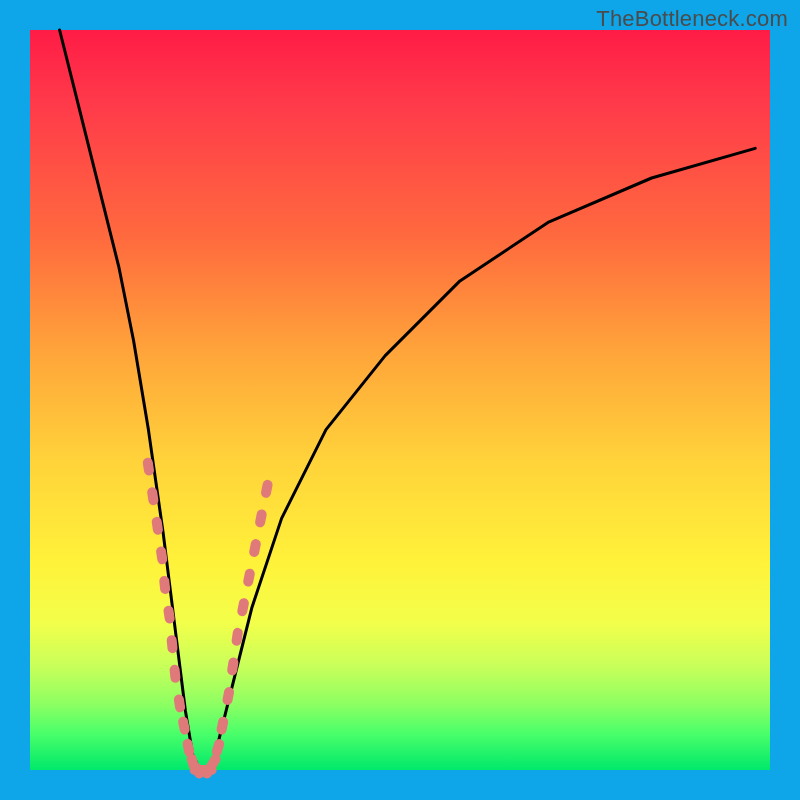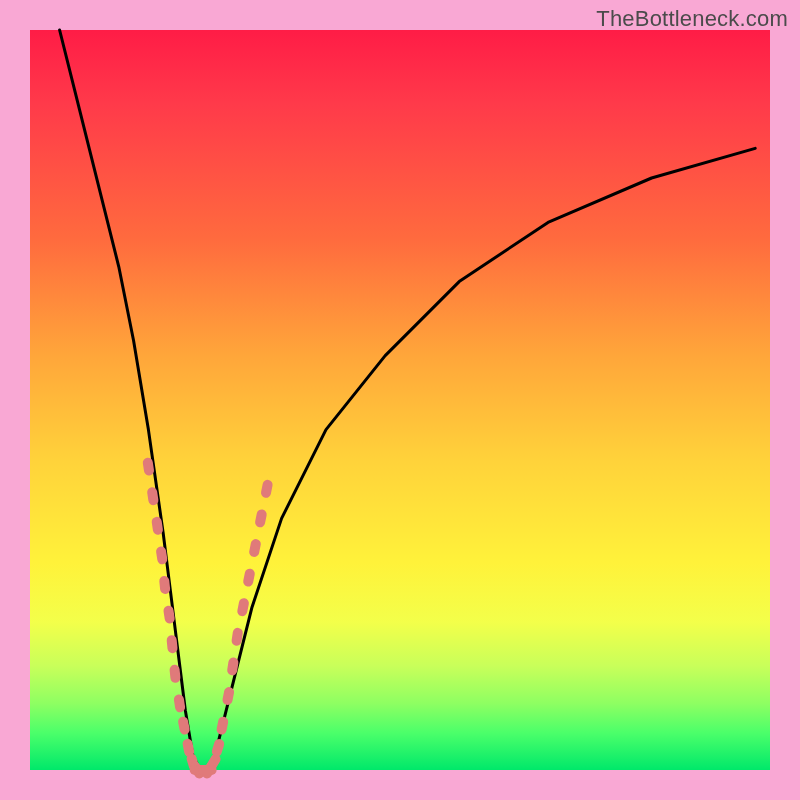--- a/index.html
+++ b/index.html
@@ -7,21 +7,21 @@
     padding: 0;
     width: 800px;
     height: 800px;
     overflow: hidden;
     background: #000;
     font-family: Arial, Helvetica, sans-serif;
   }
   .frame {
     position: absolute;
     inset: 0;
-    background: #f9a8d4;
+    background: #0ea5e9;
   }
   .plot-area {
     position: absolute;
     left: 30px;
     top: 30px;
     width: 740px;
     height: 740px;
     
     background: linear-gradient(
       to bottom,

